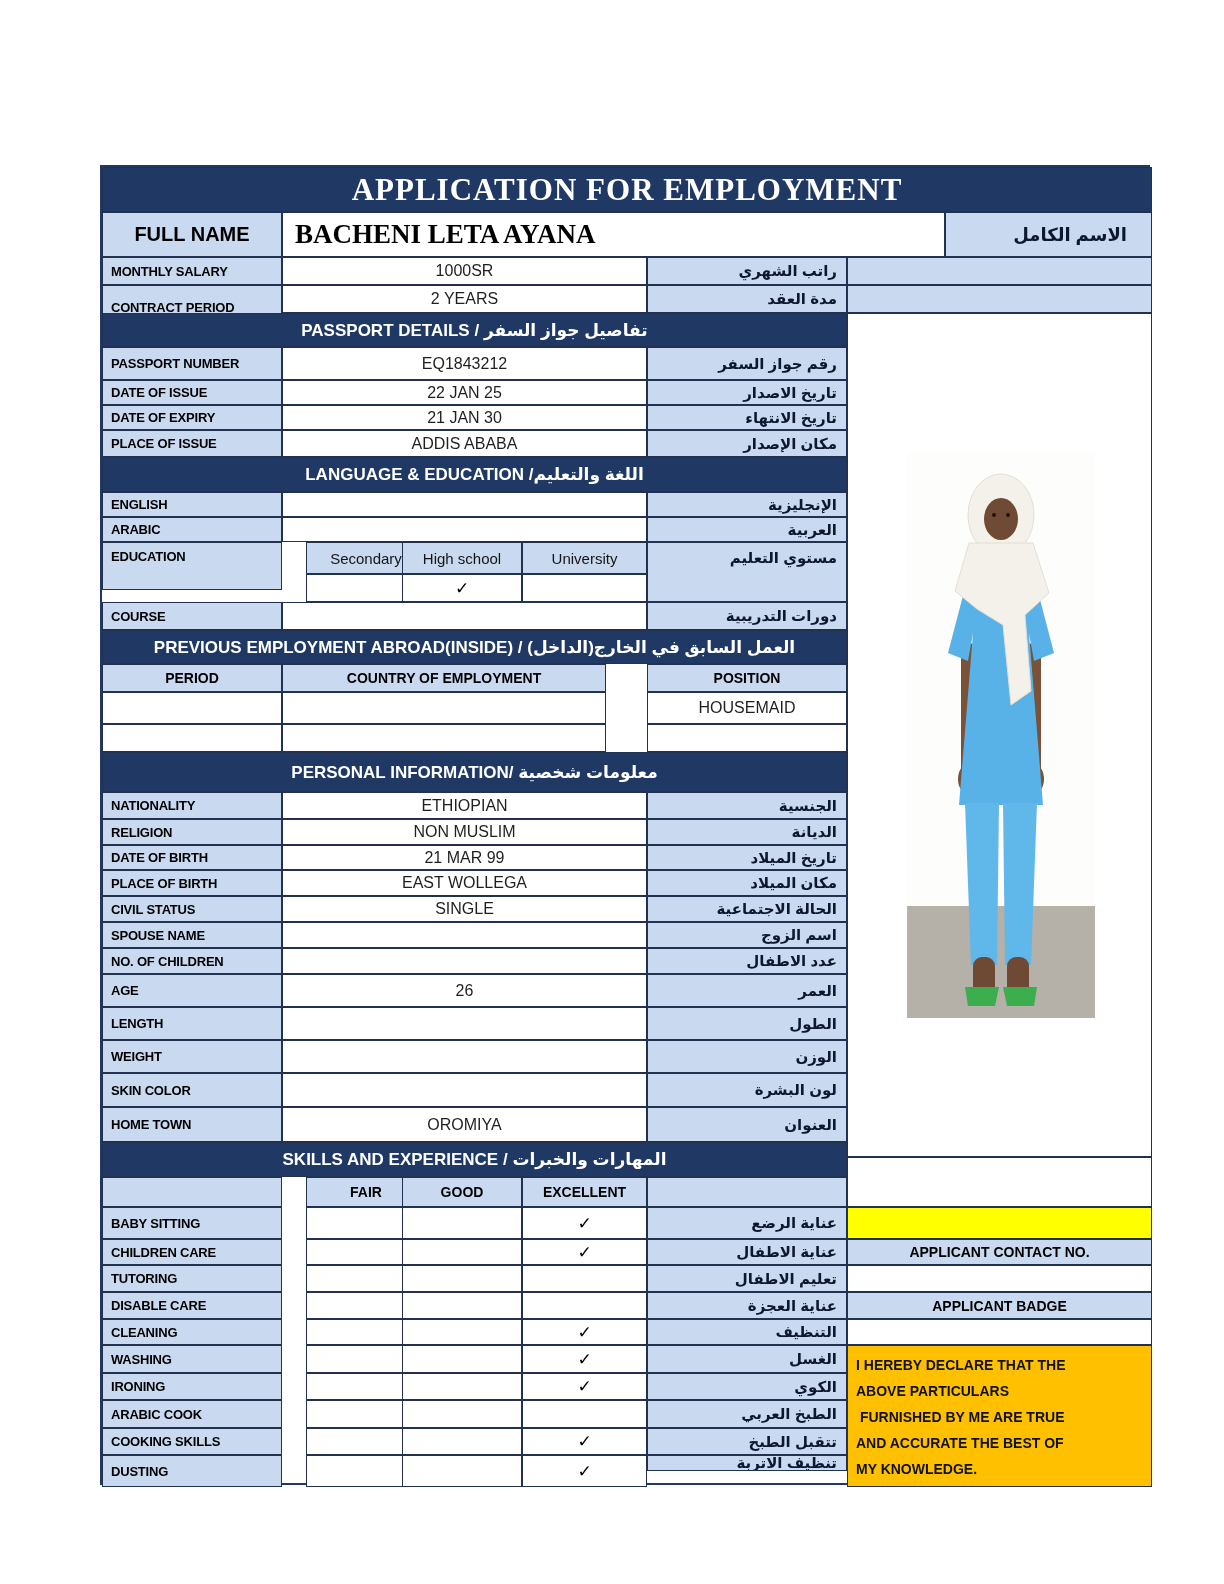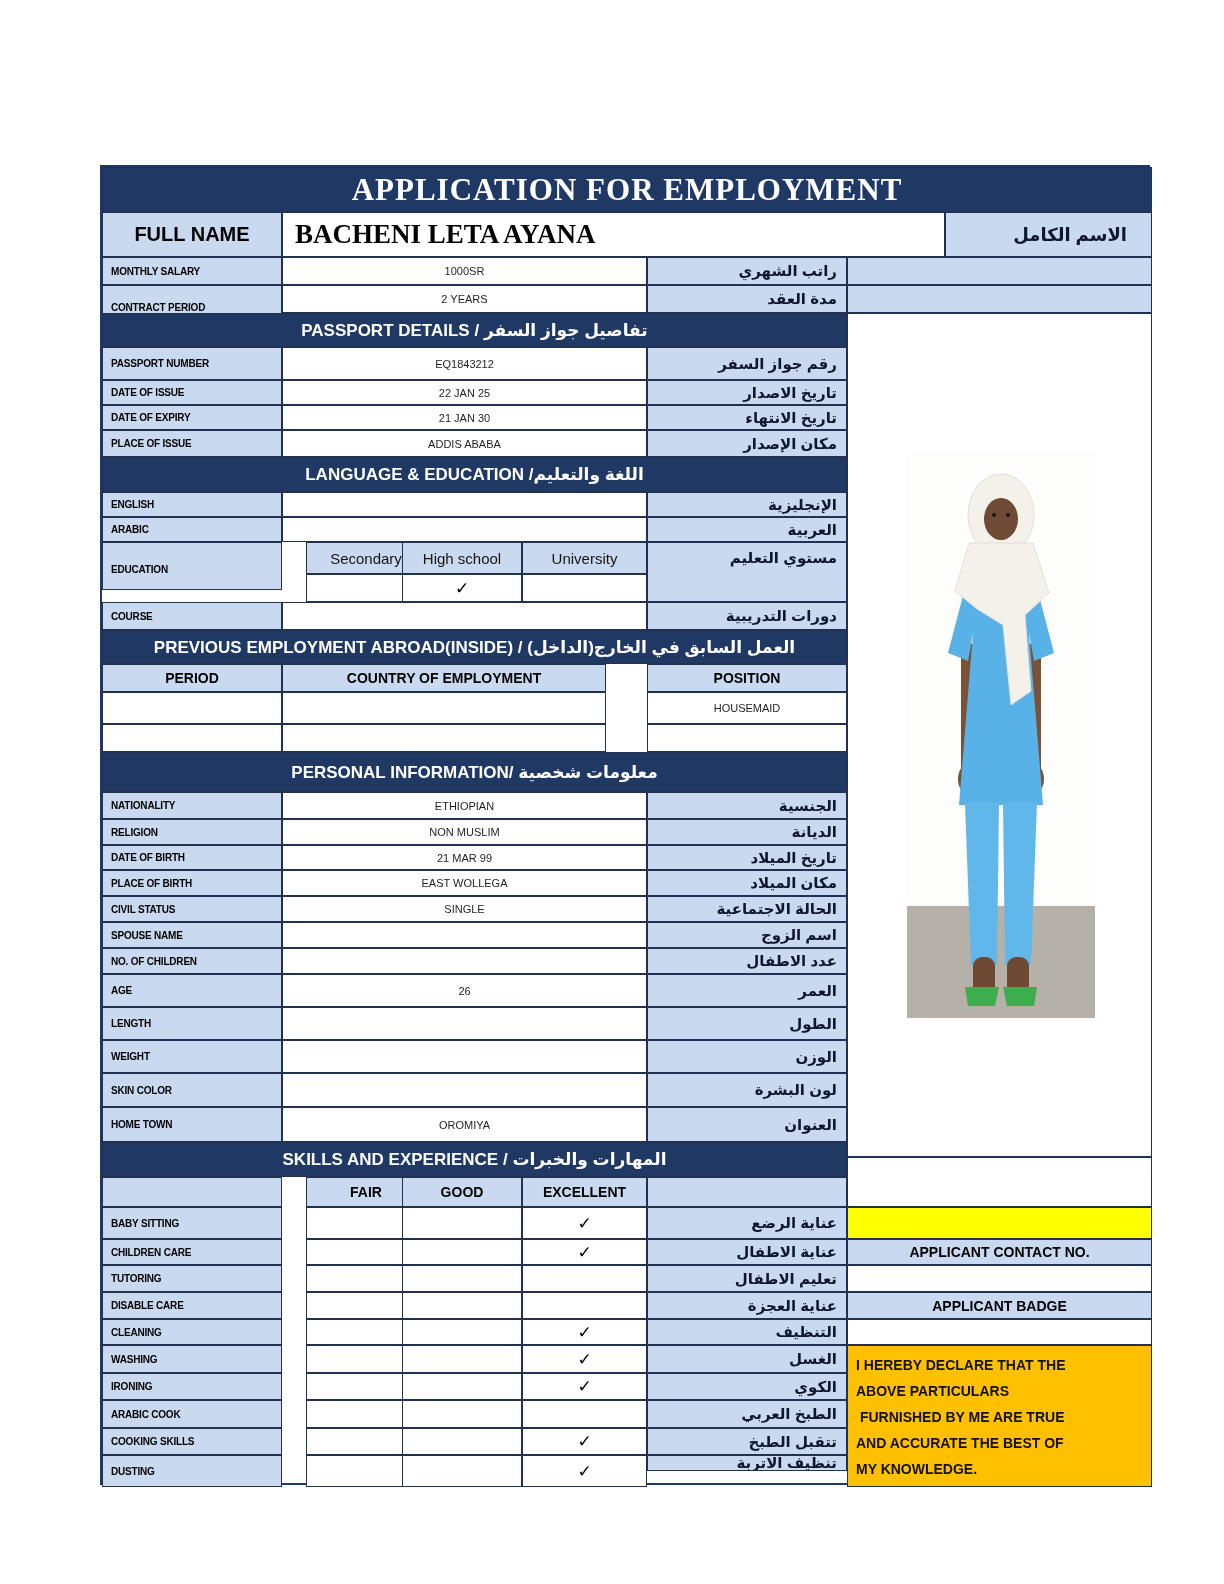--- a/index.html
+++ b/index.html
@@ -27,22 +27,22 @@
   .x-arname{left:843px;width:207px;}
   .x-country{left:180px;width:324px;}
   .x-pos{left:545px;width:200px;}
   
   .ttl{justify-content:center;color:#fff;font-weight:bold;font-size:31px;
        font-family:"Liberation Serif","DejaVu Serif",serif;letter-spacing:1px;}
   .bigname{font-family:"Liberation Serif","DejaVu Serif",serif;font-weight:bold;
        font-size:27px;color:#000;padding-left:12px;}
   .biglbl{font-weight:bold;font-size:20px;color:#000;justify-content:center;}
   .bigar{font-weight:bold;font-size:18px;color:#0d1830;justify-content:flex-end;padding-right:24px;}
-  .lbl{font-weight:bold;font-size:10px;color:#000;padding-left:8px;letter-spacing:-0.2px;}
-  .val{justify-content:center;font-size:11px;color:#1f1f1f;}
+  .lbl{font-weight:bold;font-size:13px;color:#000;padding-left:8px;letter-spacing:-0.2px;}
+  .val{justify-content:center;font-size:16px;color:#1f1f1f;}
   .ar{justify-content:flex-end;padding-right:9px;font-weight:bold;font-size:15px;color:#0d1830;}
   .sechead{justify-content:center;color:#fff;font-weight:bold;font-size:17px;}
   .colhead{font-weight:bold;font-size:14px;justify-content:center;color:#000;}
   .opt{font-size:15px;justify-content:center;color:#151515;}
   .chk{justify-content:center;font-size:17px;font-weight:bold;color:#000;}
   .decl{align-items:flex-start;padding:6px 8px;font-weight:bold;font-size:14px;
         line-height:26px;color:#111;white-space:pre-wrap;}
   .photo{position:absolute;left:805px;top:286px;width:188px;height:565px;}
 </style>
 </head>
@@ -87,21 +87,21 @@
   <div class="cell navy sechead x-wide" style="top:290px;height:35px">LANGUAGE &amp; EDUCATION /اللغة والتعليم</div>
 
   <div class="cell blue lbl x-label" style="top:325px;height:25px">ENGLISH</div>
   <div class="cell white val x-value" style="top:325px;height:25px"></div>
   <div class="cell blue ar x-ar" style="top:325px;height:25px">الإنجليزية</div>
 
   <div class="cell blue lbl x-label" style="top:350px;height:25px">ARABIC</div>
   <div class="cell white val x-value" style="top:350px;height:25px"></div>
   <div class="cell blue ar x-ar" style="top:350px;height:25px">العربية</div>
 
-  <div class="cell blue lbl x-label" style="top:375px;height:48px;align-items:flex-start;padding-top:21px">EDUCATION</div>
+  <div class="cell blue lbl x-label" style="top:375px;height:48px;align-items:flex-start;padding-top:6px">EDUCATION</div>
   <div class="cell blue opt x-fair" style="top:375px;height:32px">Secondary</div>
   <div class="cell blue opt x-good" style="top:375px;height:32px">High school</div>
   <div class="cell blue opt x-exc" style="top:375px;height:32px">University</div>
   <div class="cell white x-fair" style="top:407px;height:28px"></div>
   <div class="cell white chk x-good" style="top:407px;height:28px">✓</div>
   <div class="cell white x-exc" style="top:407px;height:28px"></div>
   <div class="cell blue ar x-ar" style="top:375px;height:60px;align-items:flex-start;padding-top:6px">مستوي التعليم</div>
 
   <div class="cell blue lbl x-label" style="top:435px;height:28px">COURSE</div>
   <div class="cell white val x-value" style="top:435px;height:28px"></div>

